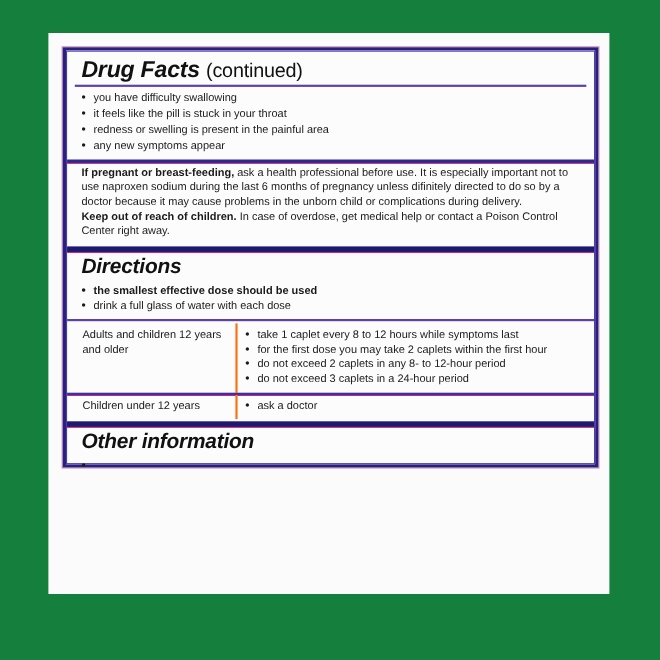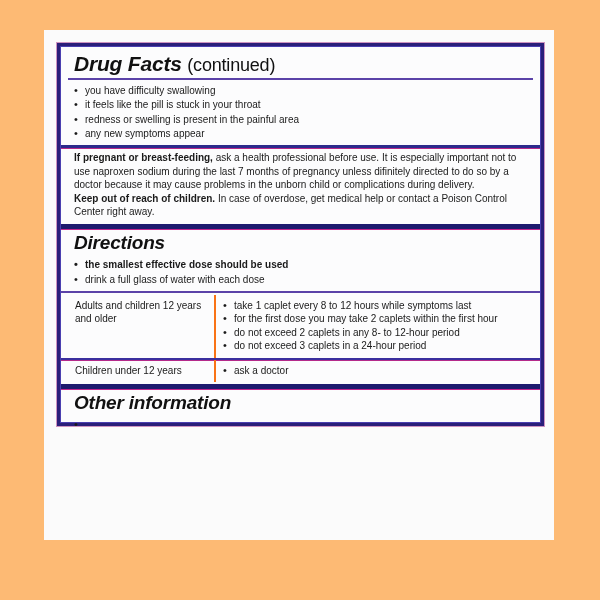--- a/index.html
+++ b/index.html
@@ -11,21 +11,21 @@
     width: 600px;
     height: 600px;
     font-family: "Liberation Sans", sans-serif;
     -webkit-font-smoothing: antialiased;
   }
 
   #page {
     position: relative;
     width: 600px;
     height: 600px;
-    background: #fdba74;
+    background: #15803d;
     overflow: hidden;
   }
 
   
   .paper {
     position: absolute;
     left: 44px;
     top: 30px;
     width: 510px;
     height: 510px;
@@ -174,21 +174,21 @@
           <li>it feels like the pill is stuck in your throat</li>
           <li>redness or swelling is present in the painful area</li>
           <li>any new symptoms appear</li>
         </ul>
       </div>
 
       <div class="rule-med"></div>
 
       <div class="sect">
         <div class="para txt">
-          <b>If pregnant or breast-feeding,</b><span> ask a health professional before use. It is especially important not to use naproxen sodium during the last 7 months of pregnancy unless difinitely directed to do so by a doctor because it may cause problems in the unborn child or complications during delivery.</span>
+          <b>If pregnant or breast-feeding,</b><span> ask a health professional before use. It is especially important not to use naproxen sodium during the last 6 months of pregnancy unless difinitely directed to do so by a doctor because it may cause problems in the unborn child or complications during delivery.</span>
           <br>
           <b>Keep out of reach of children.</b><span> In case of overdose, get medical help or contact a Poison Control Center right away.</span>
         </div>
       </div>
 
       <div class="rule-thick"></div>
 
       <div class="sect">
         <div class="head-sec">Directions</div>
         <ul class="bullets txt bold">

